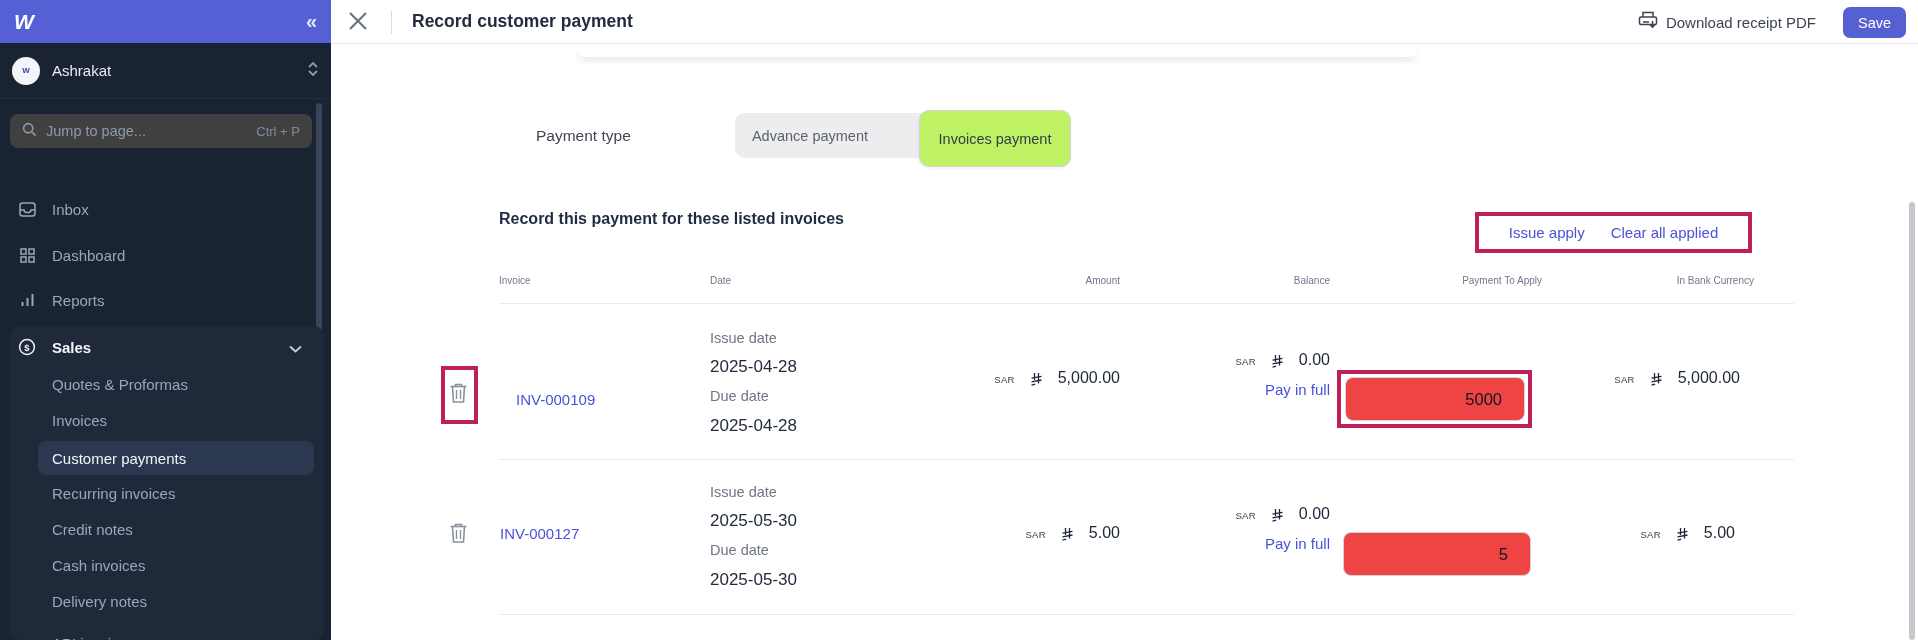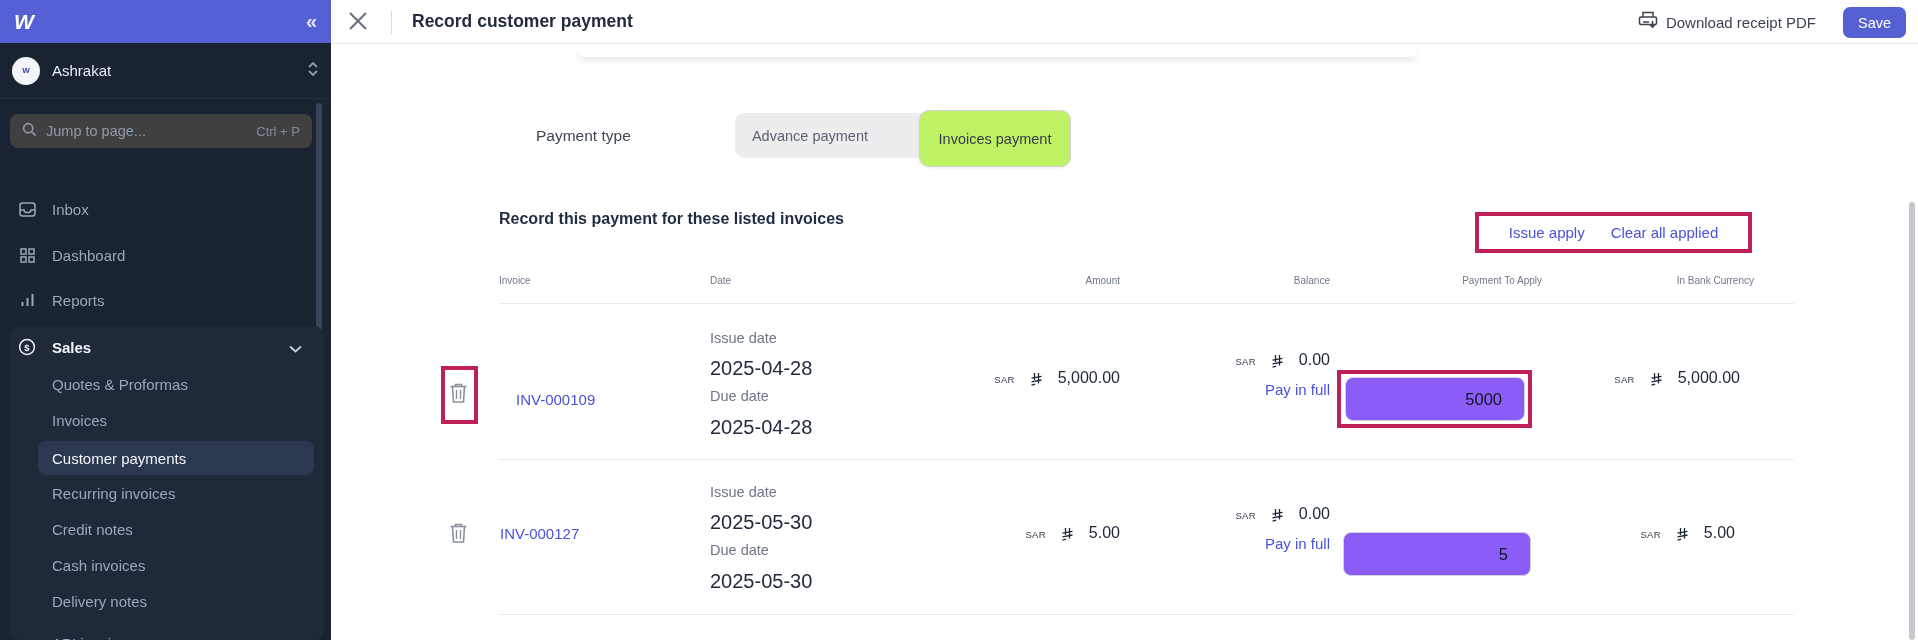--- a/index.html
+++ b/index.html
@@ -71,29 +71,29 @@
   .annobox { position:absolute; border:4px solid #bf2057; }
   .applylinks{ position:absolute; left:1475px; top:212px; width:277px; height:41px; display:flex;
                align-items:center; justify-content:center; gap:26px; }
   .applylinks span{ color:#4a52d6; font-size:15px; cursor:pointer; }
 
   .th { position:absolute; top:275px; font-size:10px; color:#70788a; }
   .hline { position:absolute; left:499px; width:1295px; height:1px; background:#e8eaed; }
 
   .link { color:#4a52d6; font-size:15px; cursor:pointer; }
   .datelabel{ position:absolute; font-size:14.5px; color:#6e7684; }
-  .dateval  { position:absolute; font-size:20px; color:#232c3c; }
+  .dateval  { position:absolute; font-size:17px; color:#232c3c; }
   .money { position:absolute; display:flex; align-items:center; justify-content:flex-end; gap:16px;
            color:#1c2636; font-size:16px; }
   .money .cur{ font-size:9.5px; color:#3a4250; letter-spacing:.3px; position:relative; top:1px; }
   .riyal { position:relative; top:1px; }
   .payfull{ position:absolute; text-align:right; }
   .payinput{ position:absolute; height:44px; border:1px solid #d0d5dd; border-radius:8px;
              font-size:16.5px; color:#10151f; text-align:right; padding-right:22px;
-             font-family:"Liberation Sans",sans-serif; background:#8b5cf6; }
+             font-family:"Liberation Sans",sans-serif; background:#ef4444; }
   .trashbtn{ position:absolute; width:20px; height:24px; cursor:pointer; color:#8a919c; }
   .mscroll { position:absolute; left:1909px; top:202px; width:6px; height:438px;
              background:#c5c8cd; border-radius:3px; }
 </style>
 </head>
 <body>
 
 <div id="stage">
 
   <div id="sidebar">

